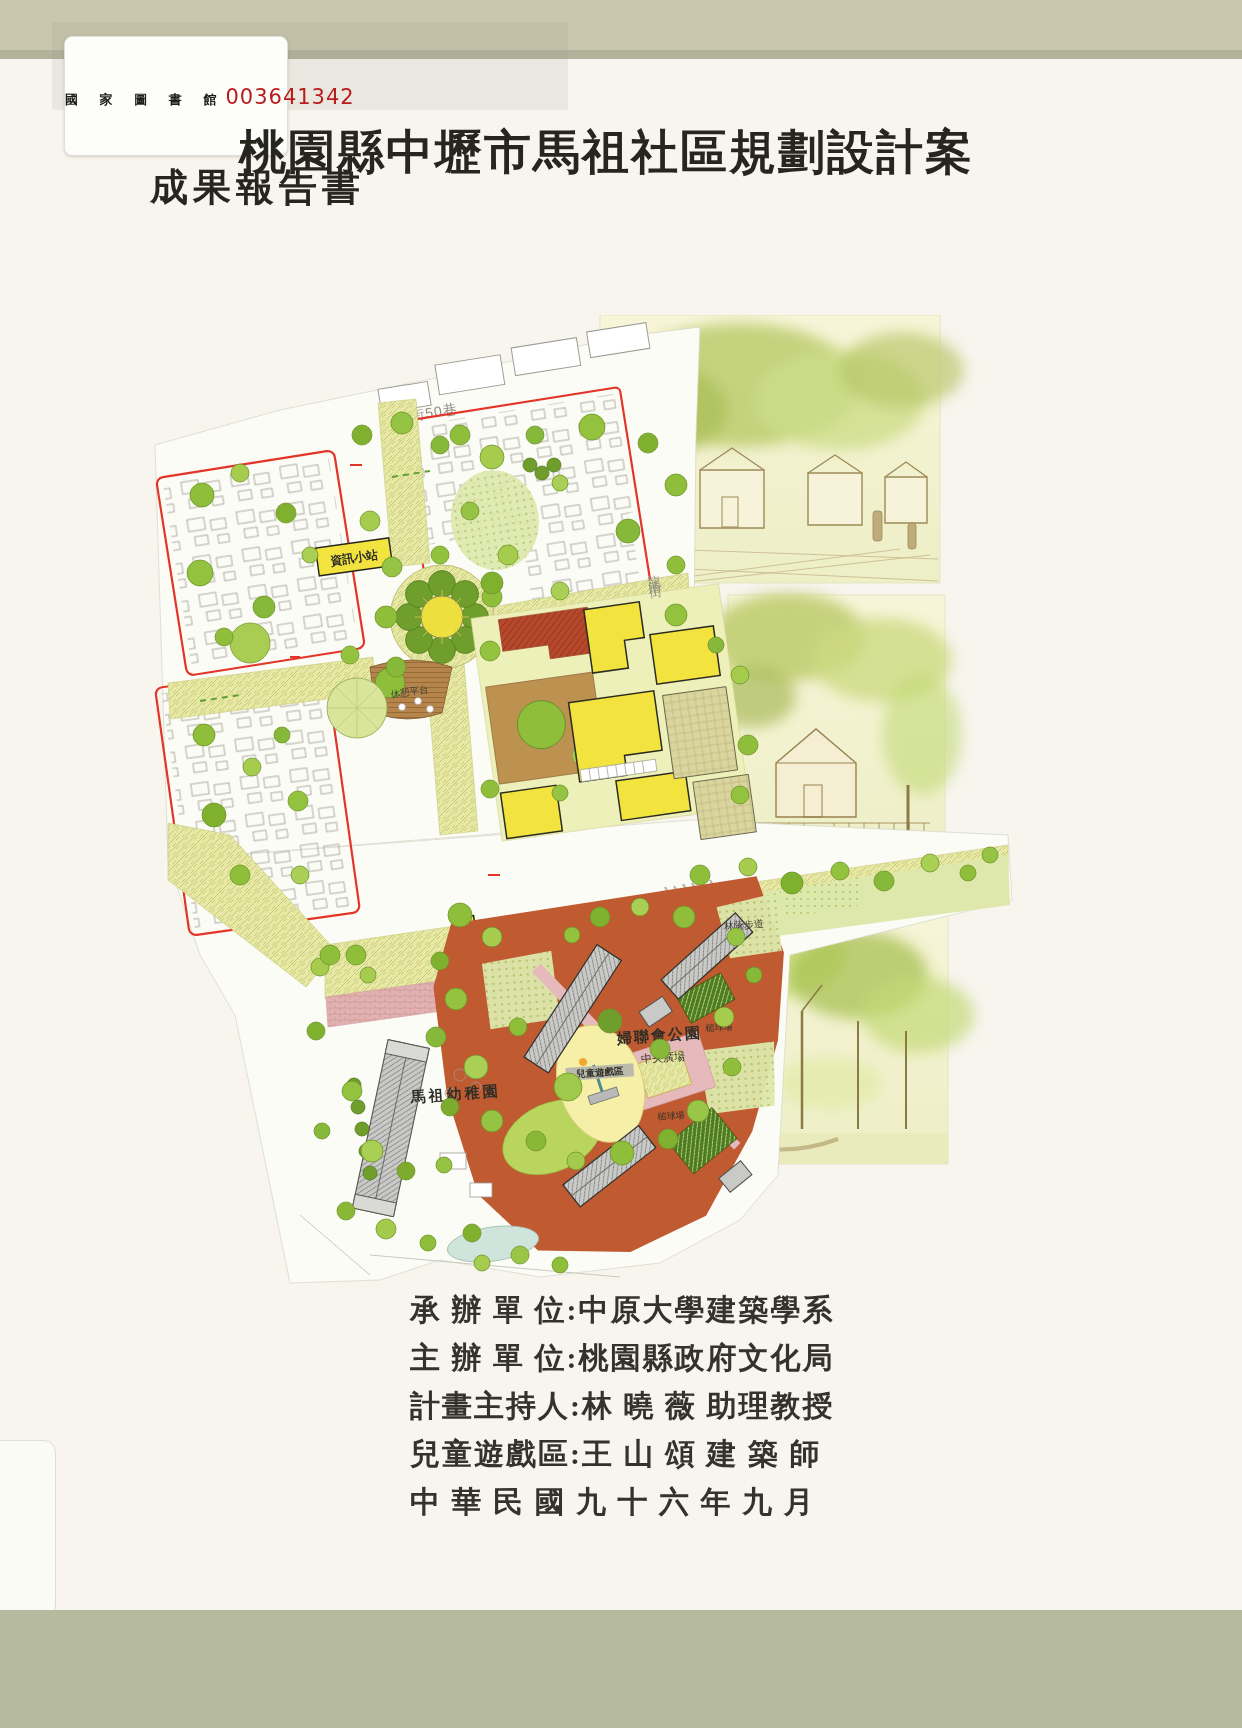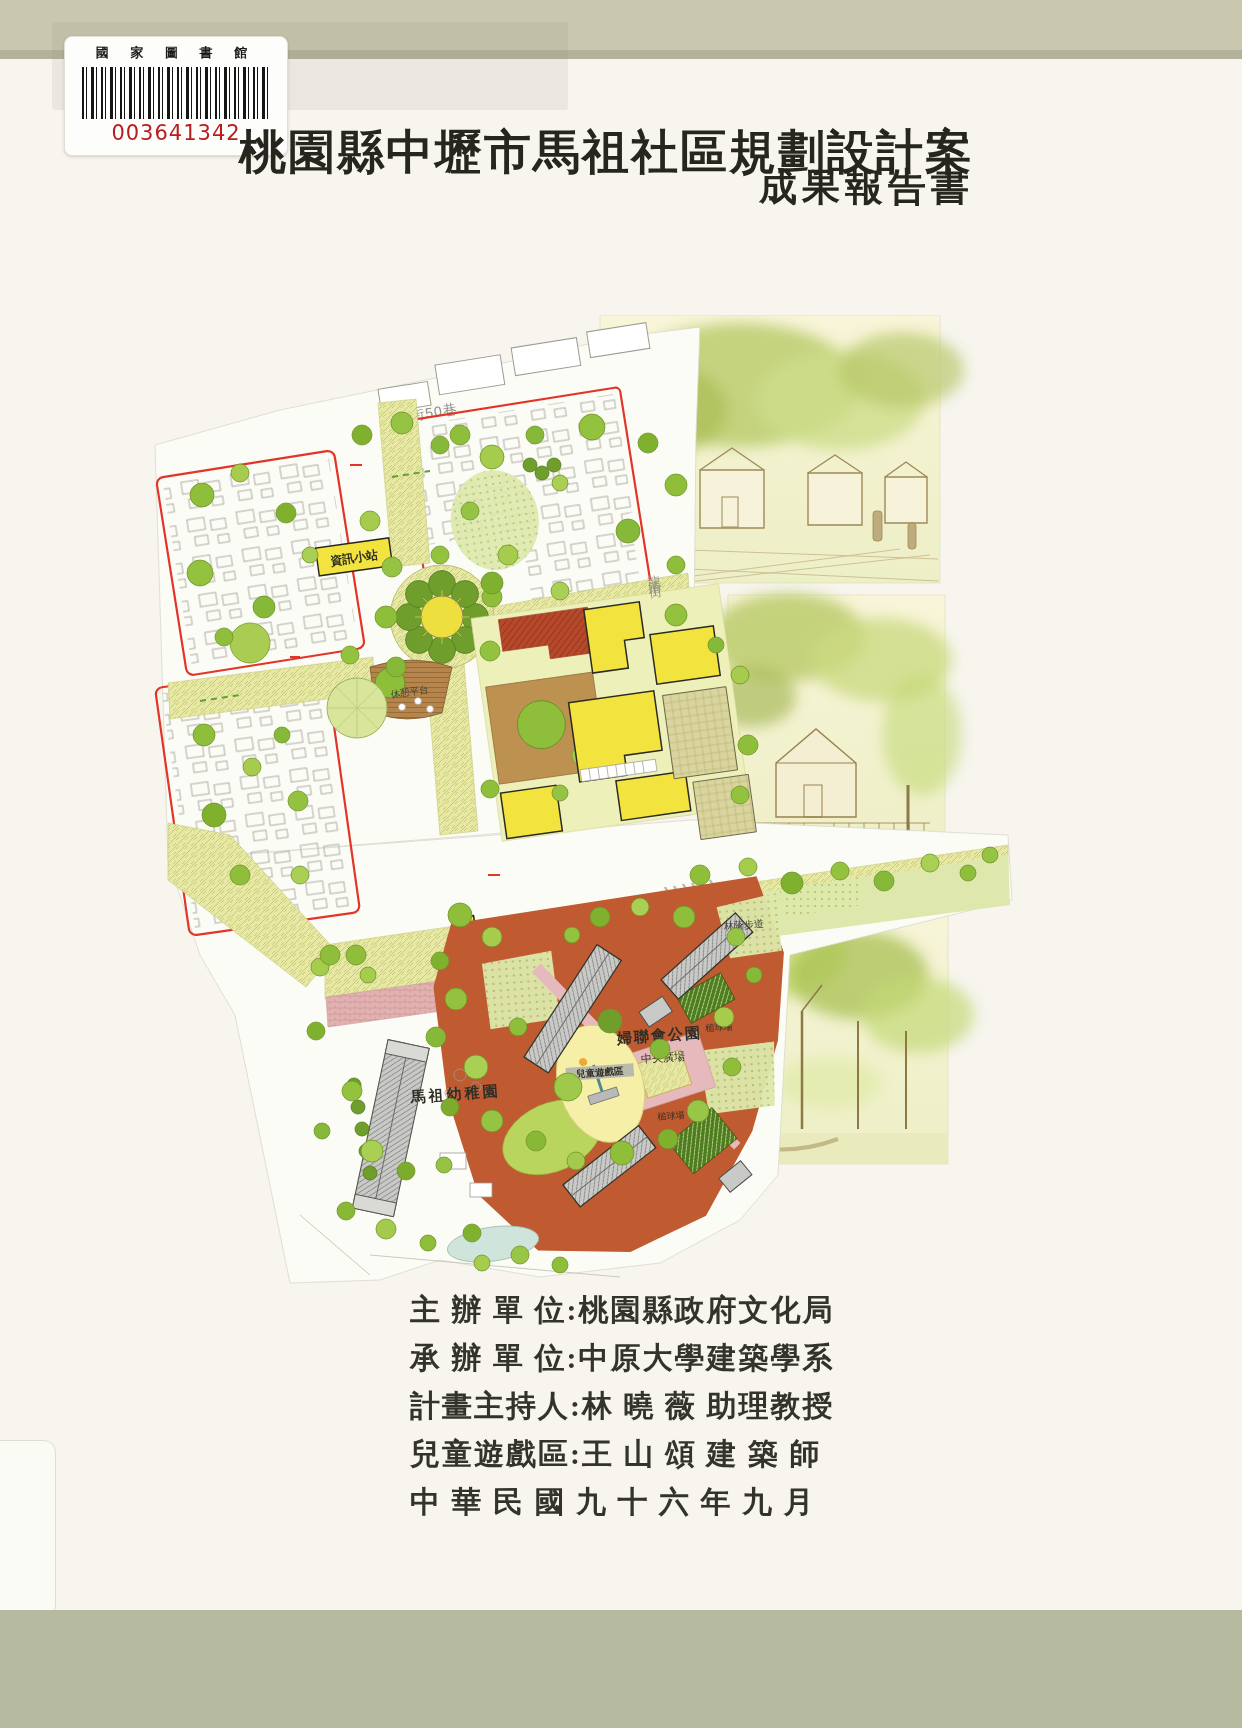--- a/index.html
+++ b/index.html
@@ -10,35 +10,35 @@
   }
   .strip-top{position:absolute;left:0;top:0;width:1242px;height:50px;background:#c9c7ad;border-bottom:9px solid #b3b29b}
   .strip-bottom{position:absolute;left:0;top:1610px;width:1242px;height:118px;background:#b6bb9f}
   .tape{position:absolute;left:52px;top:22px;width:516px;height:88px;background:rgba(150,148,134,.14);border-radius:3px}
   .corner-label{position:absolute;left:-34px;top:1440px;width:88px;height:176px;background:#fbfbf5;border:1px solid #deded2;border-radius:12px}
 
   .barcode-label{
     position:absolute;left:64px;top:36px;width:222px;height:118px;
     background:#fdfdfb;border:1px solid #e0e0d6;border-radius:8px;
     box-shadow:0 1px 3px rgba(90,90,70,.25);
-    display:flex;flex-direction:column;align-items:center;
+    display:flex;flex-direction:row;align-items:center;
   }
   .barcode-title{margin-top:7px;font-size:13px;font-weight:bold;letter-spacing:9px;color:#1d1d1a;white-space:nowrap}
   .barcode-bars{
     margin-top:5px;width:188px;height:52px;
     background:repeating-linear-gradient(90deg,#161614 0 2px,#fff 2px 4px,#161614 4px 5px,#fff 5px 9px,#161614 9px 12px,#fff 12px 14px,#161614 14px 15px,#fff 15px 19px);
   }
   .barcode-number{margin-top:2px;font-size:21px;color:#b91c1c;font-family:"DejaVu Sans",sans-serif;letter-spacing:1px}
 
   .page-title{
     position:absolute;left:150px;top:90px;width:824px;text-align:right;
     font-size:47px;font-weight:900;letter-spacing:2px;color:#26261f;white-space:nowrap;
   }
   .page-subtitle{
-    position:absolute;left:150px;top:162px;width:824px;text-align:right;
+    position:absolute;left:150px;top:162px;width:824px;text-align:left;
     font-size:38px;font-weight:900;letter-spacing:5px;color:#26261f;
   }
 
   .credits{
     position:absolute;left:410px;top:1286px;
     font-family:"Liberation Serif",serif;font-size:30px;font-weight:bold;
     color:#33332c;letter-spacing:2px;line-height:48px;white-space:nowrap;
   }
 
   svg.site-plan{position:absolute;left:140px;top:315px;width:900px;height:980px}
@@ -494,21 +494,21 @@
       <circle cx="380" cy="940" r="9" fill="#99c646"></circle>
         <circle cx="420" cy="950" r="8" fill="#8ebe3a"></circle>
       <circle cx="342" cy="948" r="8" fill="#a6cc4e"></circle>
     </g>
   </g>
 
   <text x="512" y="250" font-size="13" class="maplabel-grey" letter-spacing="5" transform="rotate(-7 512 250)" style="writing-mode:vertical-rl;text-orientation:upright">龍清街</text>
 </svg>
 
 <div class="credits">
+  <div>承 辦 單 位:中原大學建築學系</div>
   <div>主 辦 單 位:桃園縣政府文化局</div>
-  <div>承 辦 單 位:中原大學建築學系</div>
   <div>計畫主持人:林 曉 薇 助理教授</div>
   <div>兒童遊戲區:王 山 頌 建 築 師</div>
   <div>中 華 民 國 九 十 六 年 九 月</div>
 </div>
 
 <div class="corner-label"></div>
 <div class="strip-bottom"></div>
 
 </body></html>

